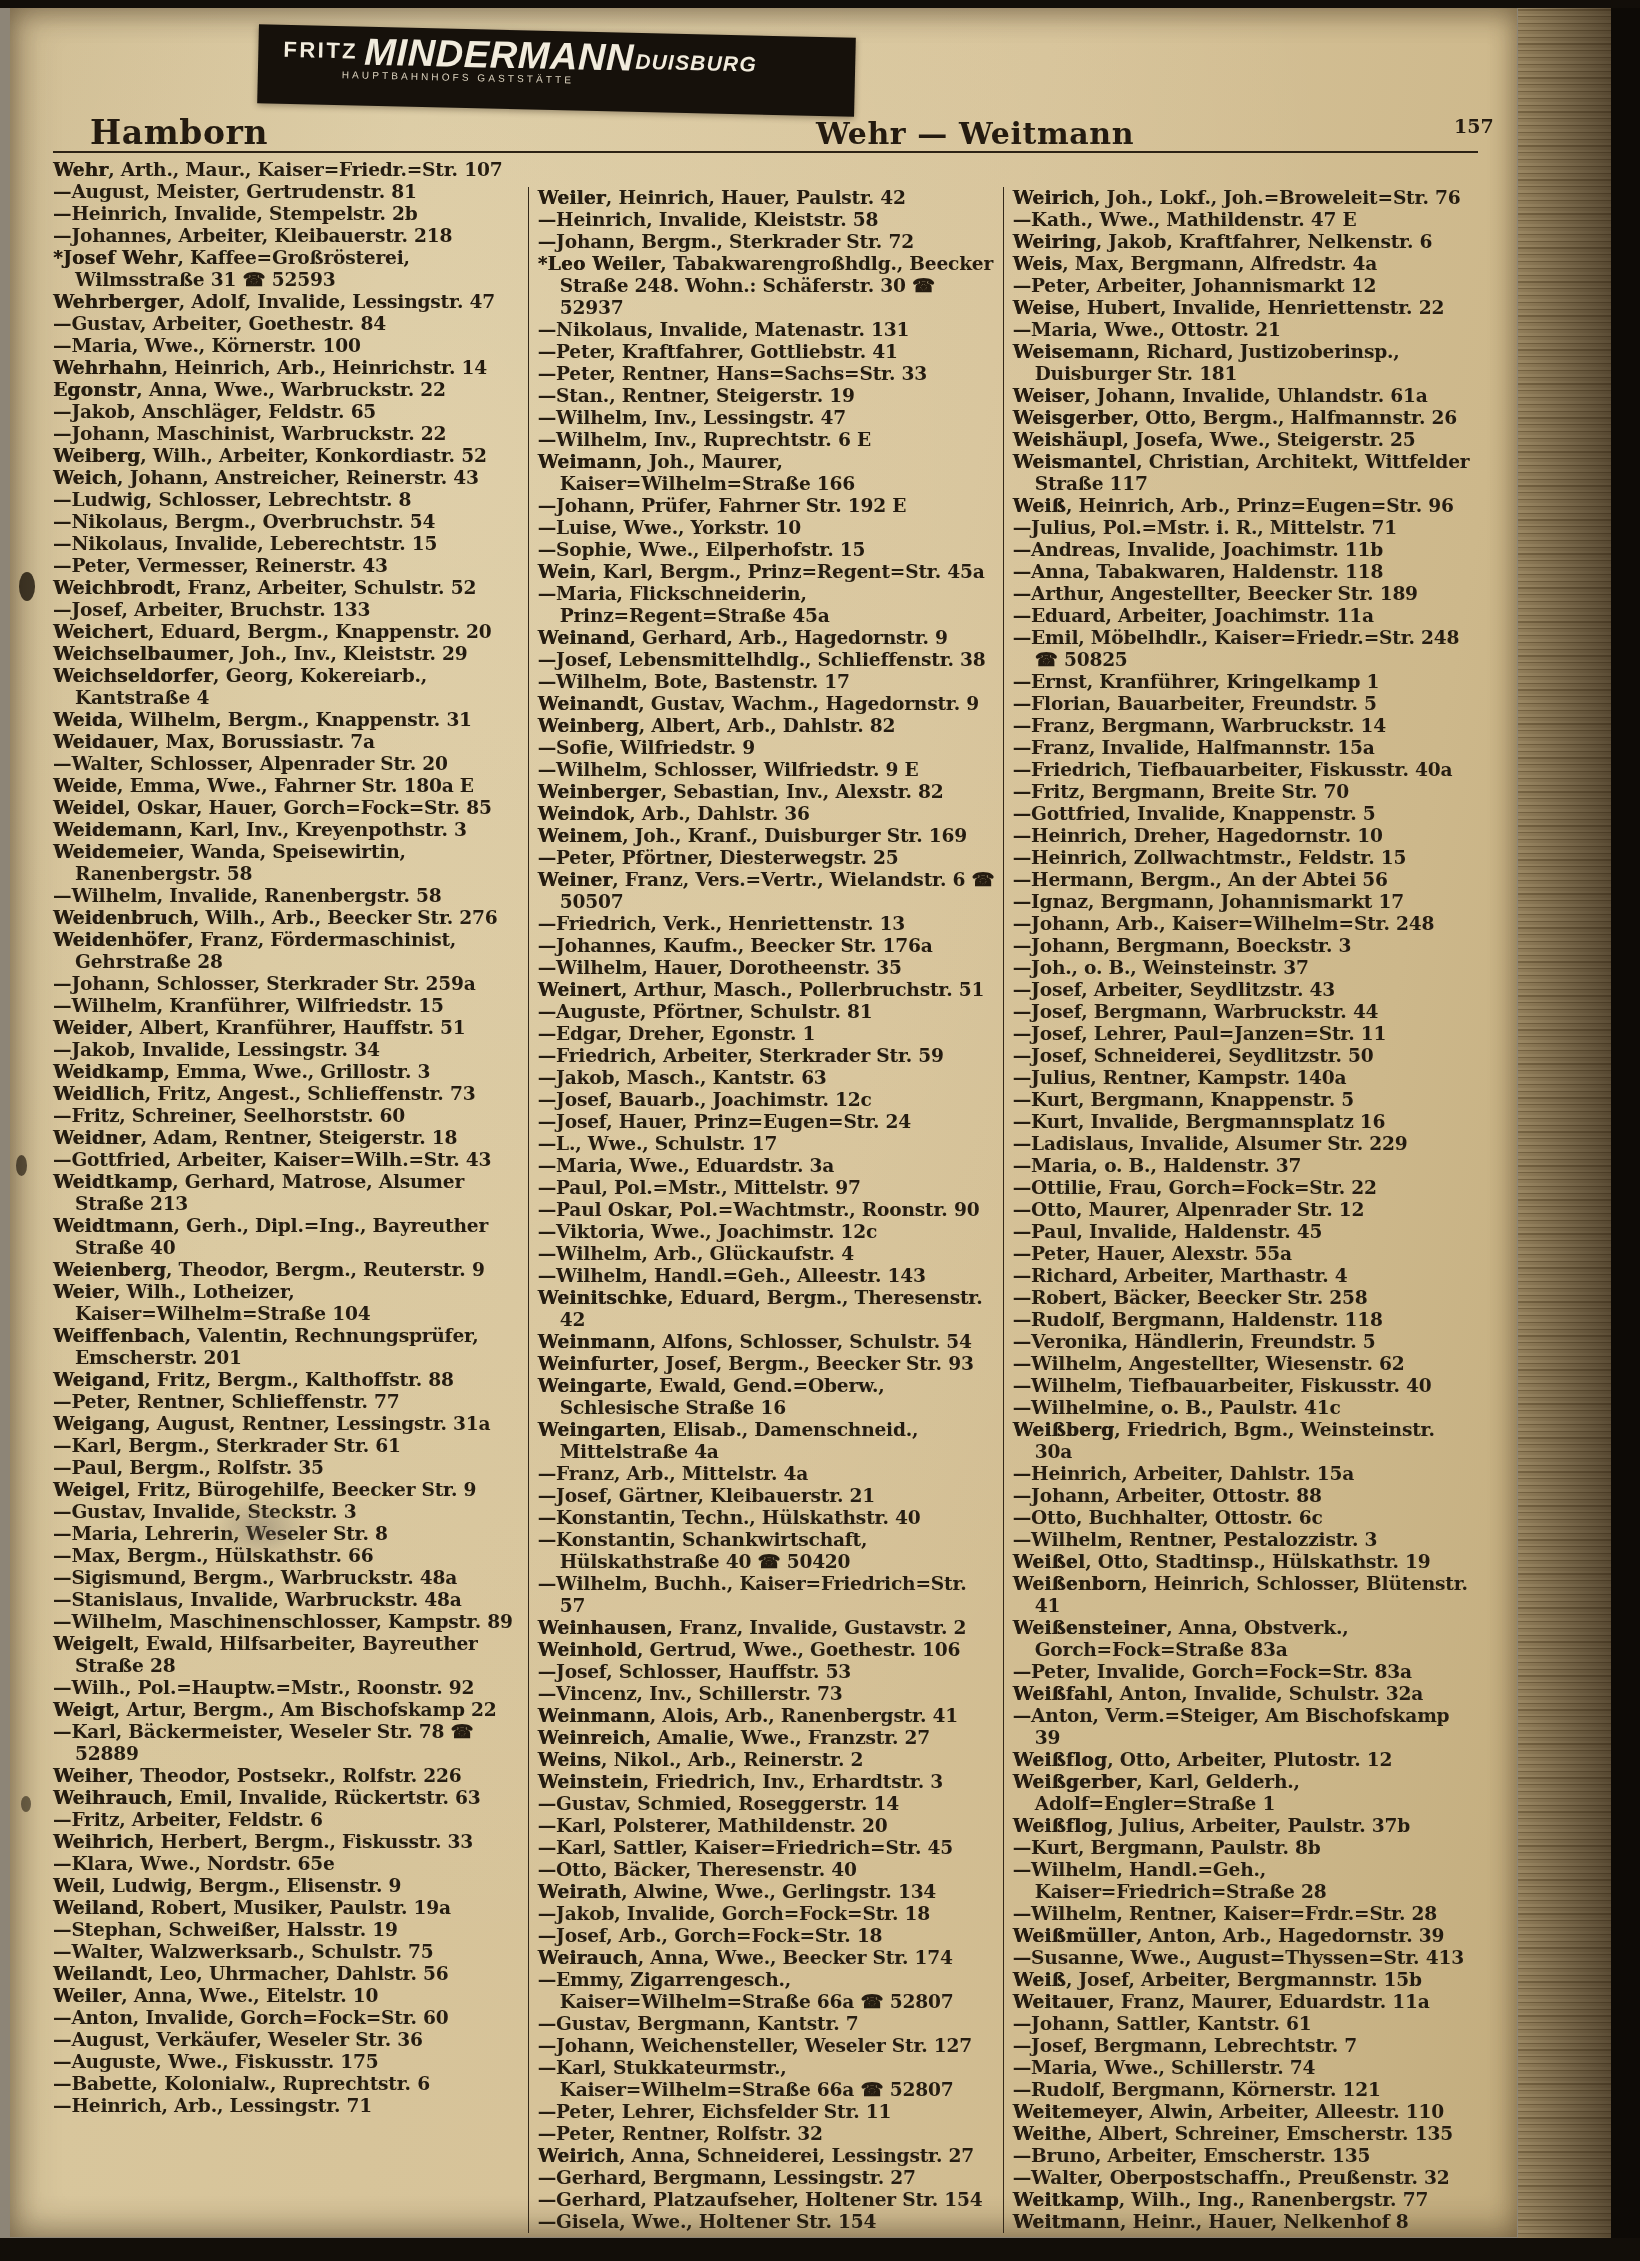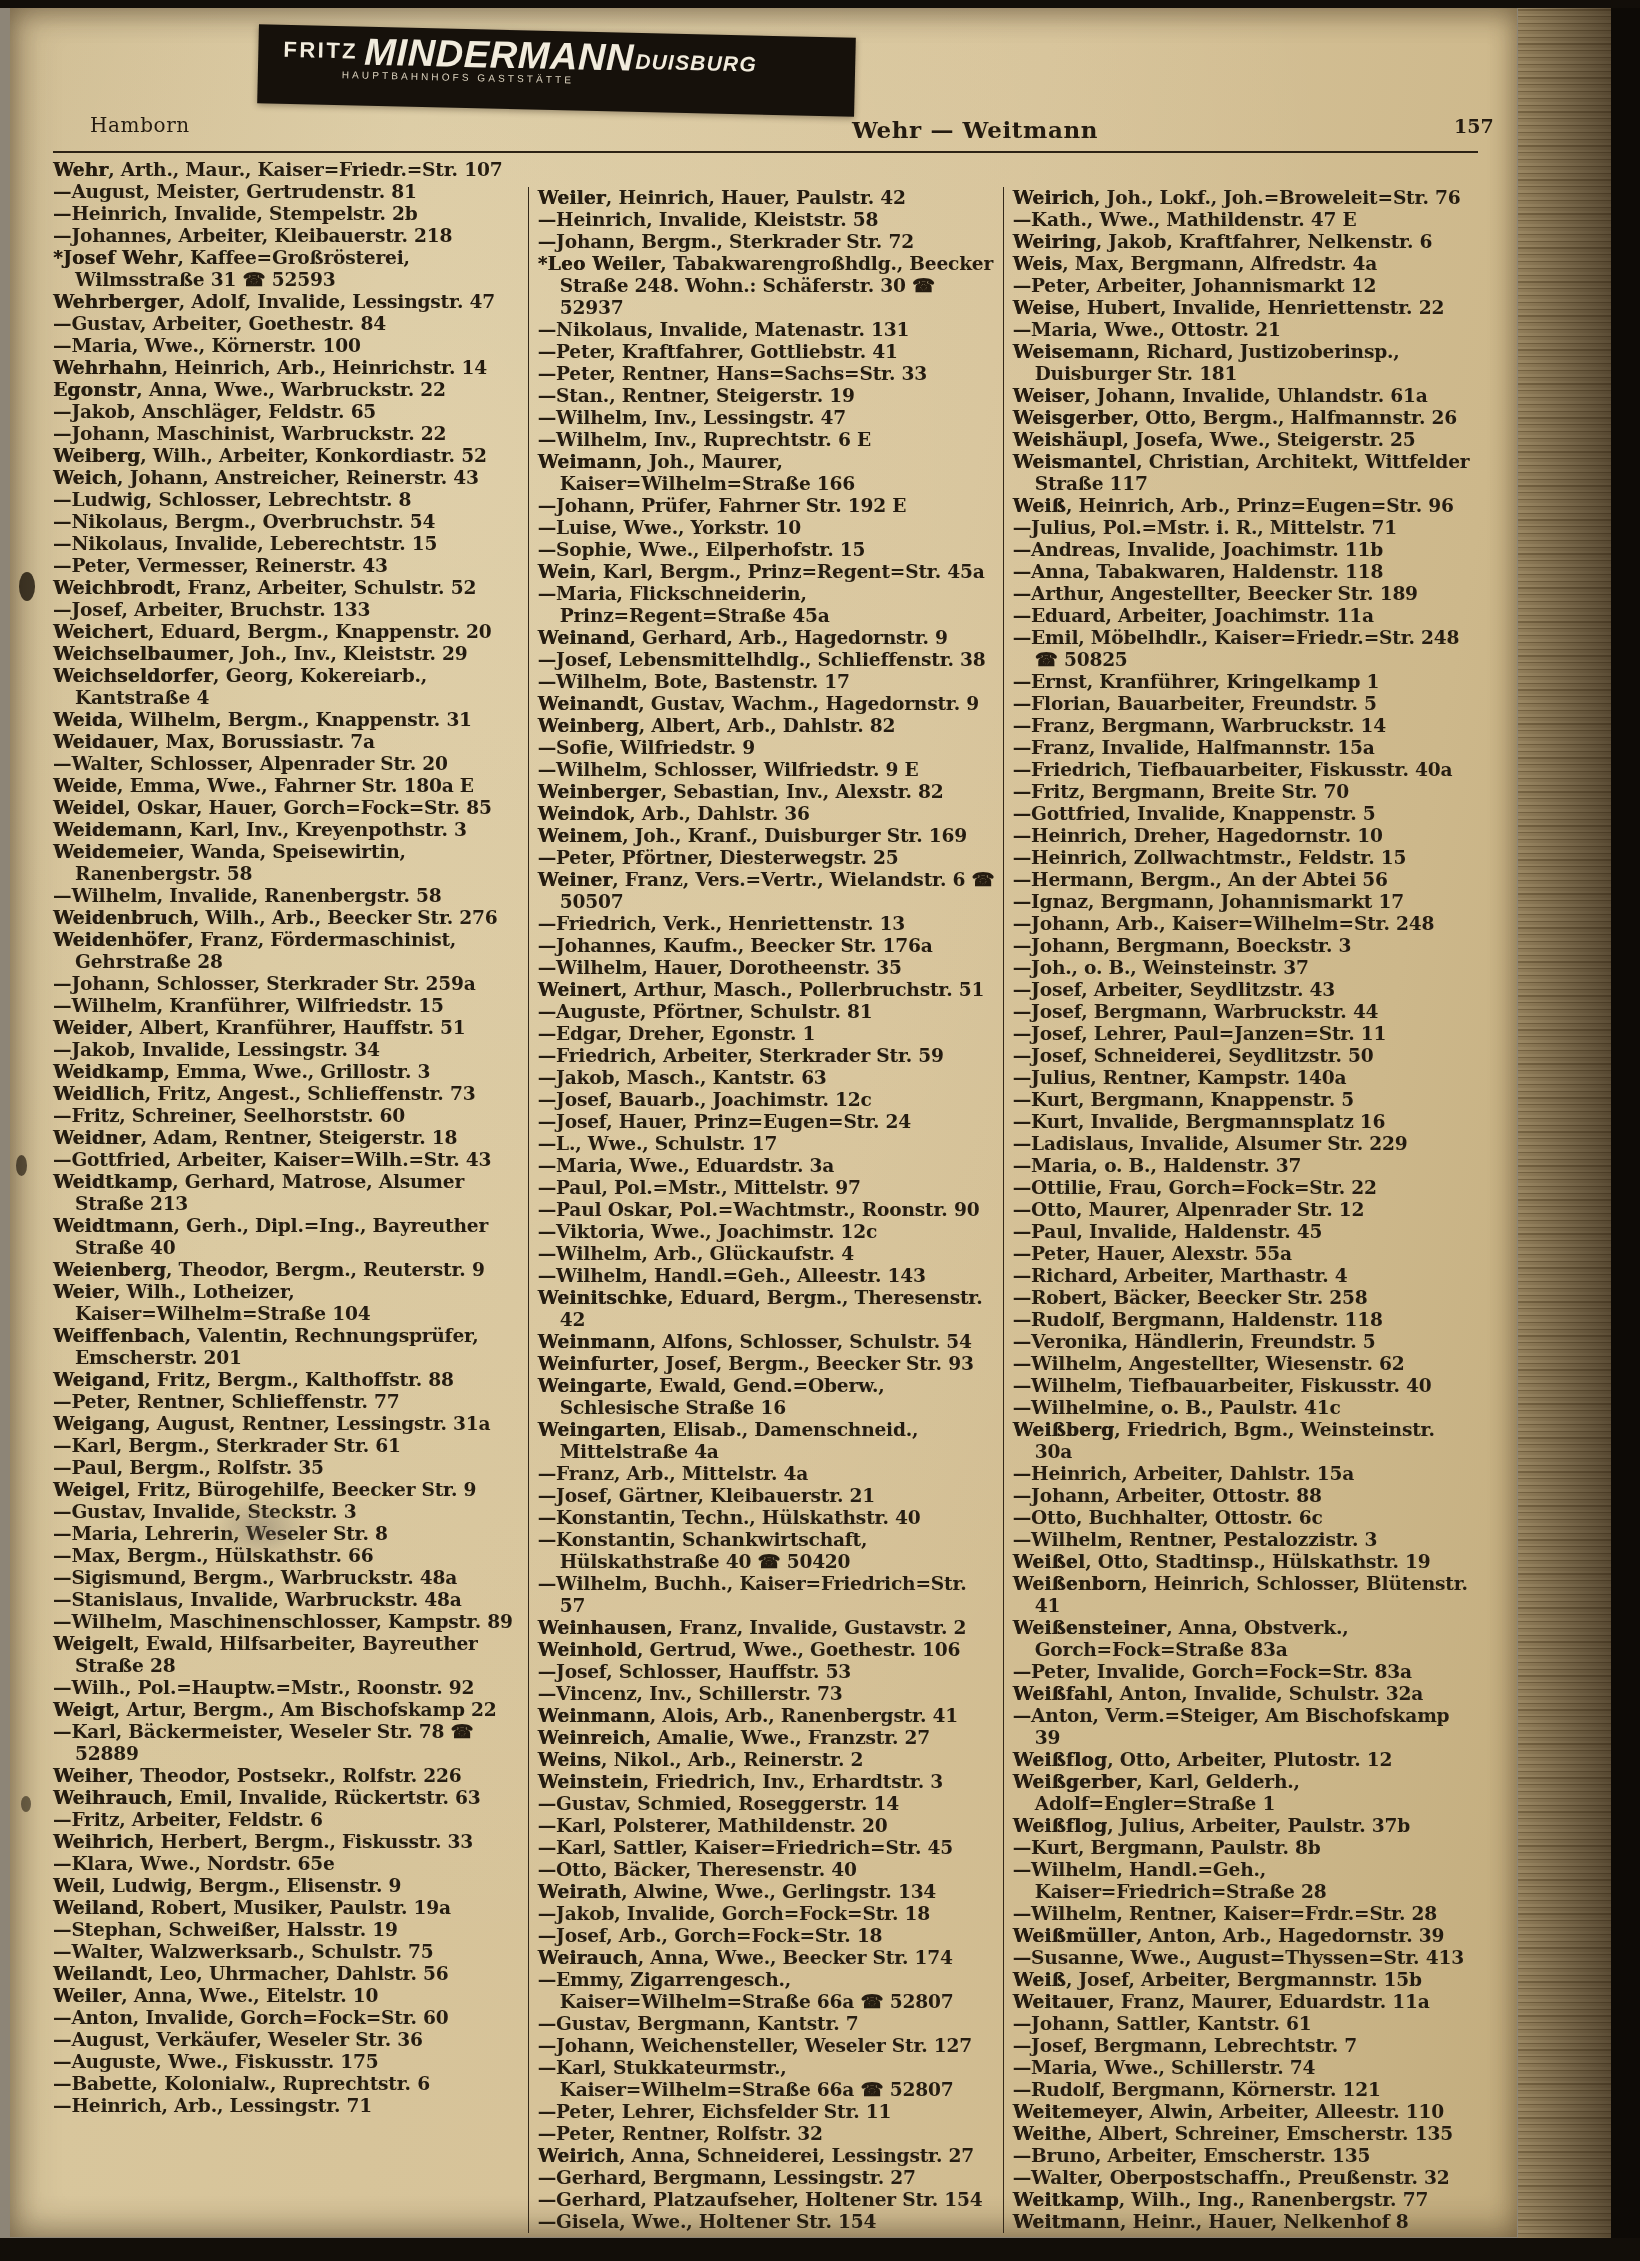--- a/index.html
+++ b/index.html
@@ -38,22 +38,22 @@
     font-family:"Liberation Sans", sans-serif;
     box-shadow:0 1.9px 6.2px rgba(40,28,12,.4);
   }
   .banner-row{display:flex;align-items:flex-end;white-space:nowrap;}
   .ad-fritz{font-size:22px;font-weight:bold;letter-spacing:2.5px;padding-bottom:6.2px;}
   .ad-mind{font-size:38px;font-weight:bold;font-style:italic;letter-spacing:0.6px;margin-left:6.2px;line-height:1;}
   .ad-duis{font-size:21px;font-weight:bold;font-style:italic;letter-spacing:1.2px;margin-left:1.2px;padding-bottom:3.7px;}
   .ad-sub{font-size:10px;letter-spacing:3.1px;margin:-1.2px 0 0 59px;color:#ded5c0;}
 
   
-  .hdr-place{position:absolute;left:80px;top:106px;font-size:20px;font-weight:normal;letter-spacing:0.6px;}
-  .hdr-range{position:absolute;left:965px;top:109px;transform:translateX(-50%);font-size:23px;font-weight:bold;letter-spacing:0.6px;}
+  .hdr-place{position:absolute;left:80px;top:106px;font-size:33px;font-weight:bold;letter-spacing:0.6px;}
+  .hdr-range{position:absolute;left:965px;top:109px;transform:translateX(-50%);font-size:30px;font-weight:bold;letter-spacing:0.6px;}
   .hdr-page{position:absolute;left:1444px;top:108px;font-size:19px;font-weight:bold;}
   .header-rule{position:absolute;left:43px;top:144px;width:1425px;height:1.9px;background:#2c2215;}
 
   
   .cols{position:absolute;left:43px;top:152px;width:1425px;display:flex;}
   .col{width:475px;box-sizing:border-box;padding-right:5px;}
   .col + .col{border-left:1.9px solid #33281a;padding-left:8.7px;margin-top:28px;}
   .entry{
     margin:0;padding-left:22px;text-indent:-22px;
     font-size:18.6px;line-height:22px;font-weight:700;

